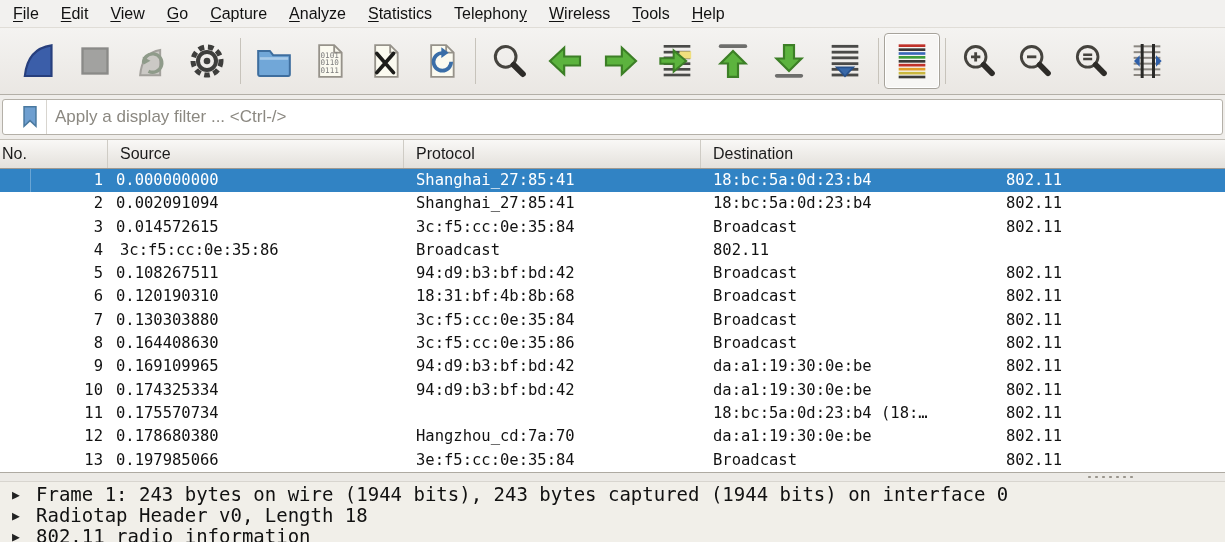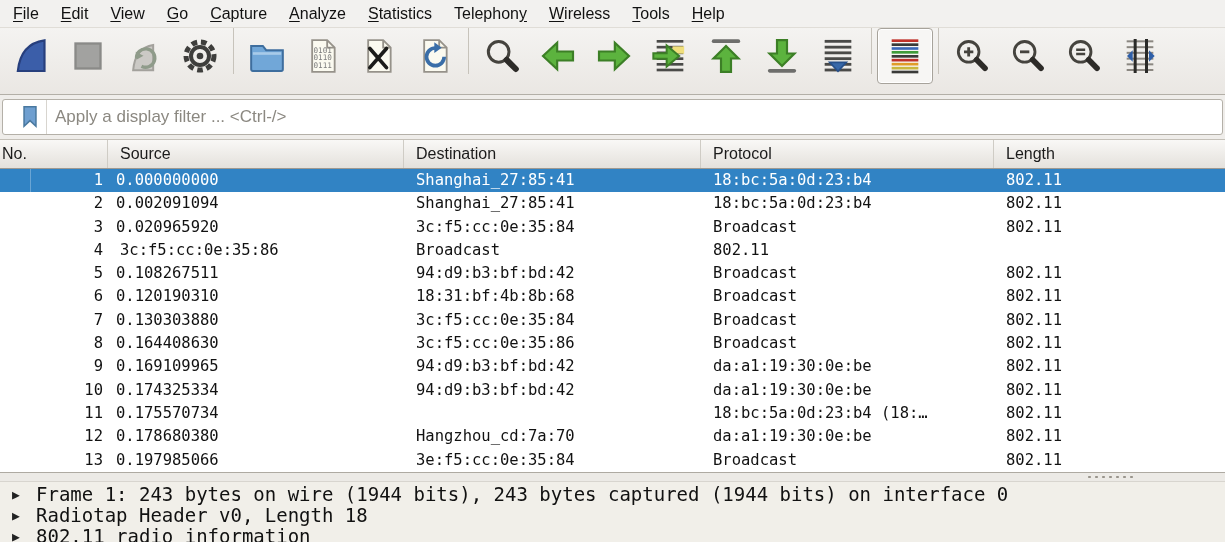--- a/index.html
+++ b/index.html
@@ -17,21 +17,21 @@
     display:flex;align-items:center;padding-left:2px;font-size:16px;color:#111;
   }
   .menu-item{padding:2px 11px;cursor:default;white-space:nowrap;}
   .menu-item .mn{text-decoration:underline;text-underline-offset:2px;}
 
   
   .toolbar{
     height:66px;flex:0 0 66px;
     background:linear-gradient(#f4f3f1,#eae7e3);
     border-bottom:1px solid #b3afa7;
-    display:flex;align-items:flex-start;padding:0 4px;
+    display:flex;align-items:center;padding:0 11px;
   }
   .tbtn{width:54px;height:54px;display:flex;align-items:center;justify-content:center;border:1px solid transparent;border-radius:4px;}
   .tbtn.pressed{background:#f7f6f4;border:1px solid #a7a39b;box-shadow:inset 0 0 0 1px #fff;}
   .tbtn svg{display:block;}
   .tsep{width:1px;height:46px;background:#c7c3bb;margin:0 5px;flex:0 0 1px;}
 
   
   .filterbar{height:44px;flex:0 0 44px;background:#efedea;border-bottom:1px solid #c4c0b8;display:flex;align-items:center;padding:0 2px;}
   .filter-input{
     flex:1;height:34px;background:#ffffff;border:1px solid #b4b0a8;border-radius:3px;
@@ -259,23 +259,22 @@
           <path d="M4.5 2.5 h11 v18 l-5.5 -5.2 -5.5 5.2 z" fill="#6f9fd0" stroke="#49789f" stroke-width="1.4"></path>
         </svg>
       </span>
       <span class="filter-placeholder">Apply a display filter ... &lt;Ctrl-/&gt;</span>
     </div>
   </div>
 
   <div class="header-row grid-cols">
     <div class="hcell">No.</div>
     <div class="hcell">Source</div>
+    <div class="hcell">Protocol</div>
     <div class="hcell">Destination</div>
-    <div class="hcell">Protocol</div>
-    <div class="hcell">Length</div>
   </div>
 
   <div class="rows" id="rows">
       <div class="prow grid-cols selected">
         <div class="cell c-no">1</div>
         <div class="cell c-time">0.000000000</div>
         <div class="cell c-src">Shanghai_27:85:41</div>
         <div class="cell c-dst">18:bc:5a:0d:23:b4</div>
         <div class="cell c-proto">802.11</div>
         <div class="cell c-len"></div>
@@ -283,21 +282,21 @@
       <div class="prow grid-cols">
         <div class="cell c-no">2</div>
         <div class="cell c-time">0.002091094</div>
         <div class="cell c-src">Shanghai_27:85:41</div>
         <div class="cell c-dst">18:bc:5a:0d:23:b4</div>
         <div class="cell c-proto">802.11</div>
         <div class="cell c-len"></div>
       </div>
       <div class="prow grid-cols">
         <div class="cell c-no">3</div>
-        <div class="cell c-time">0.020965920</div>
+        <div class="cell c-time">0.014572615</div>
         <div class="cell c-src">3c:f5:cc:0e:35:84</div>
         <div class="cell c-dst">Broadcast</div>
         <div class="cell c-proto">802.11</div>
         <div class="cell c-len"></div>
       </div>
       <div class="prow grid-cols">
         <div class="cell c-no">4</div>
         <div class="cell c-src">3c:f5:cc:0e:35:86</div>
         <div class="cell c-dst">Broadcast</div>
         <div class="cell c-proto">802.11</div>

